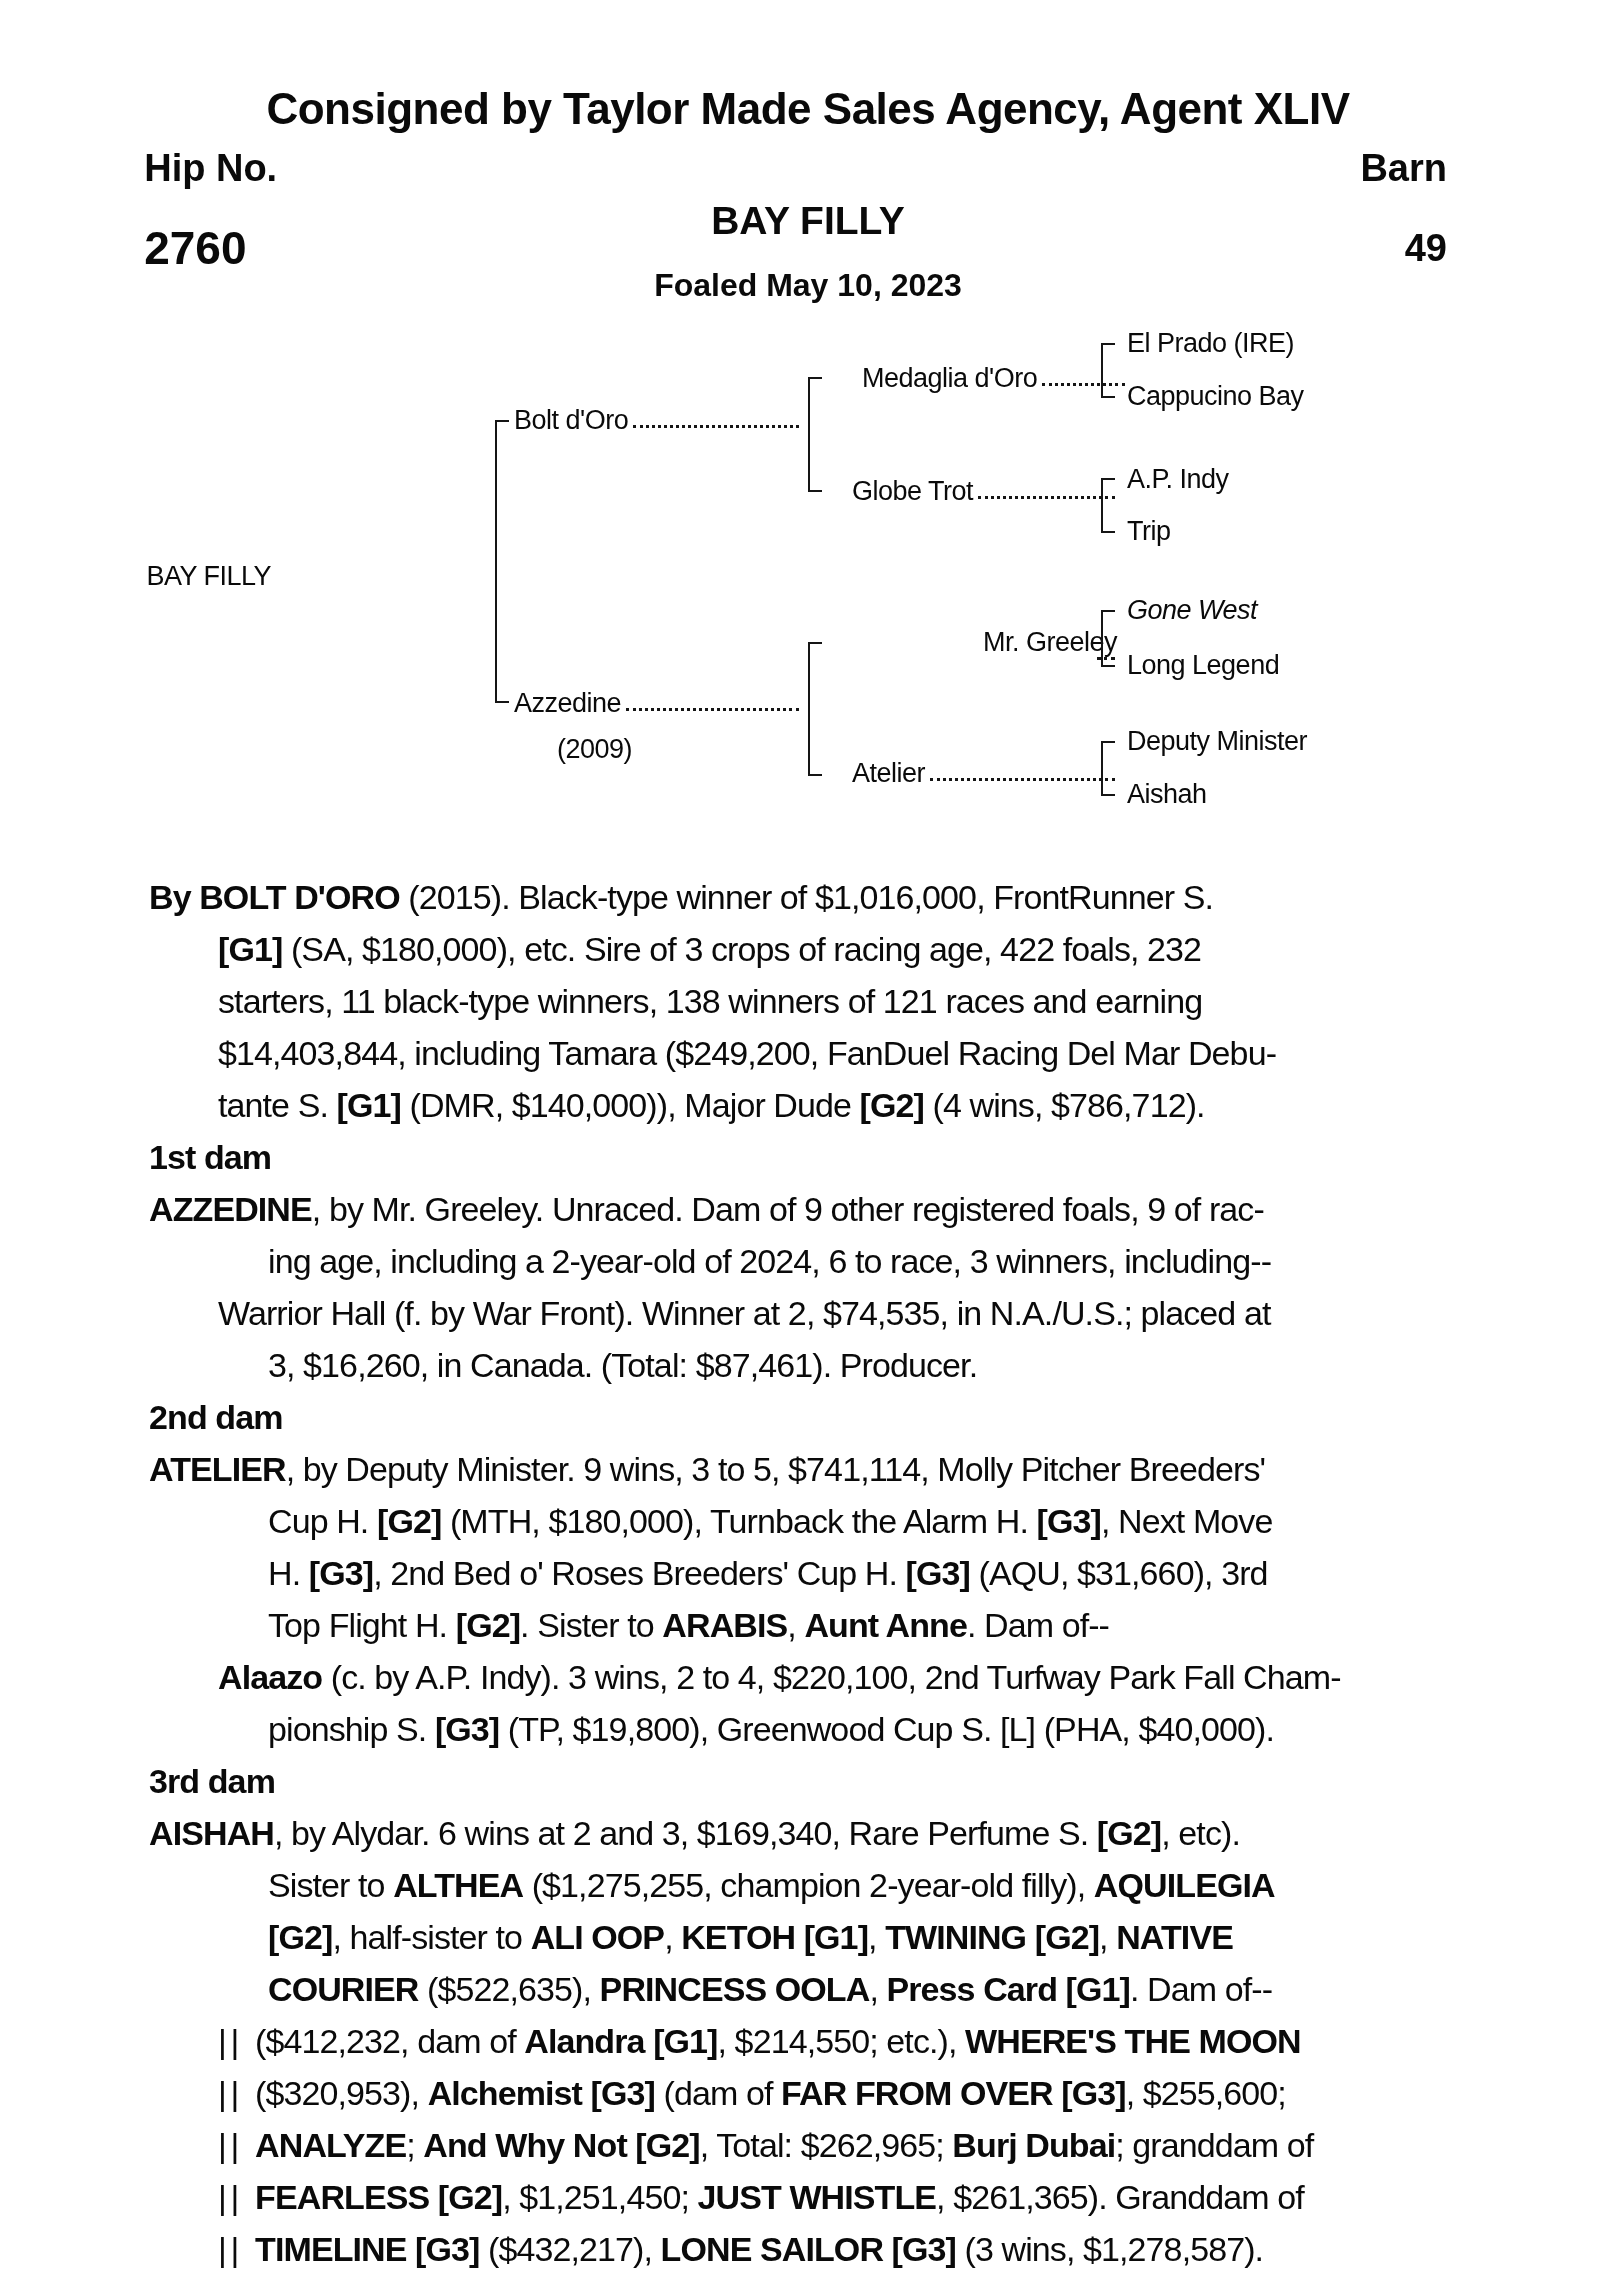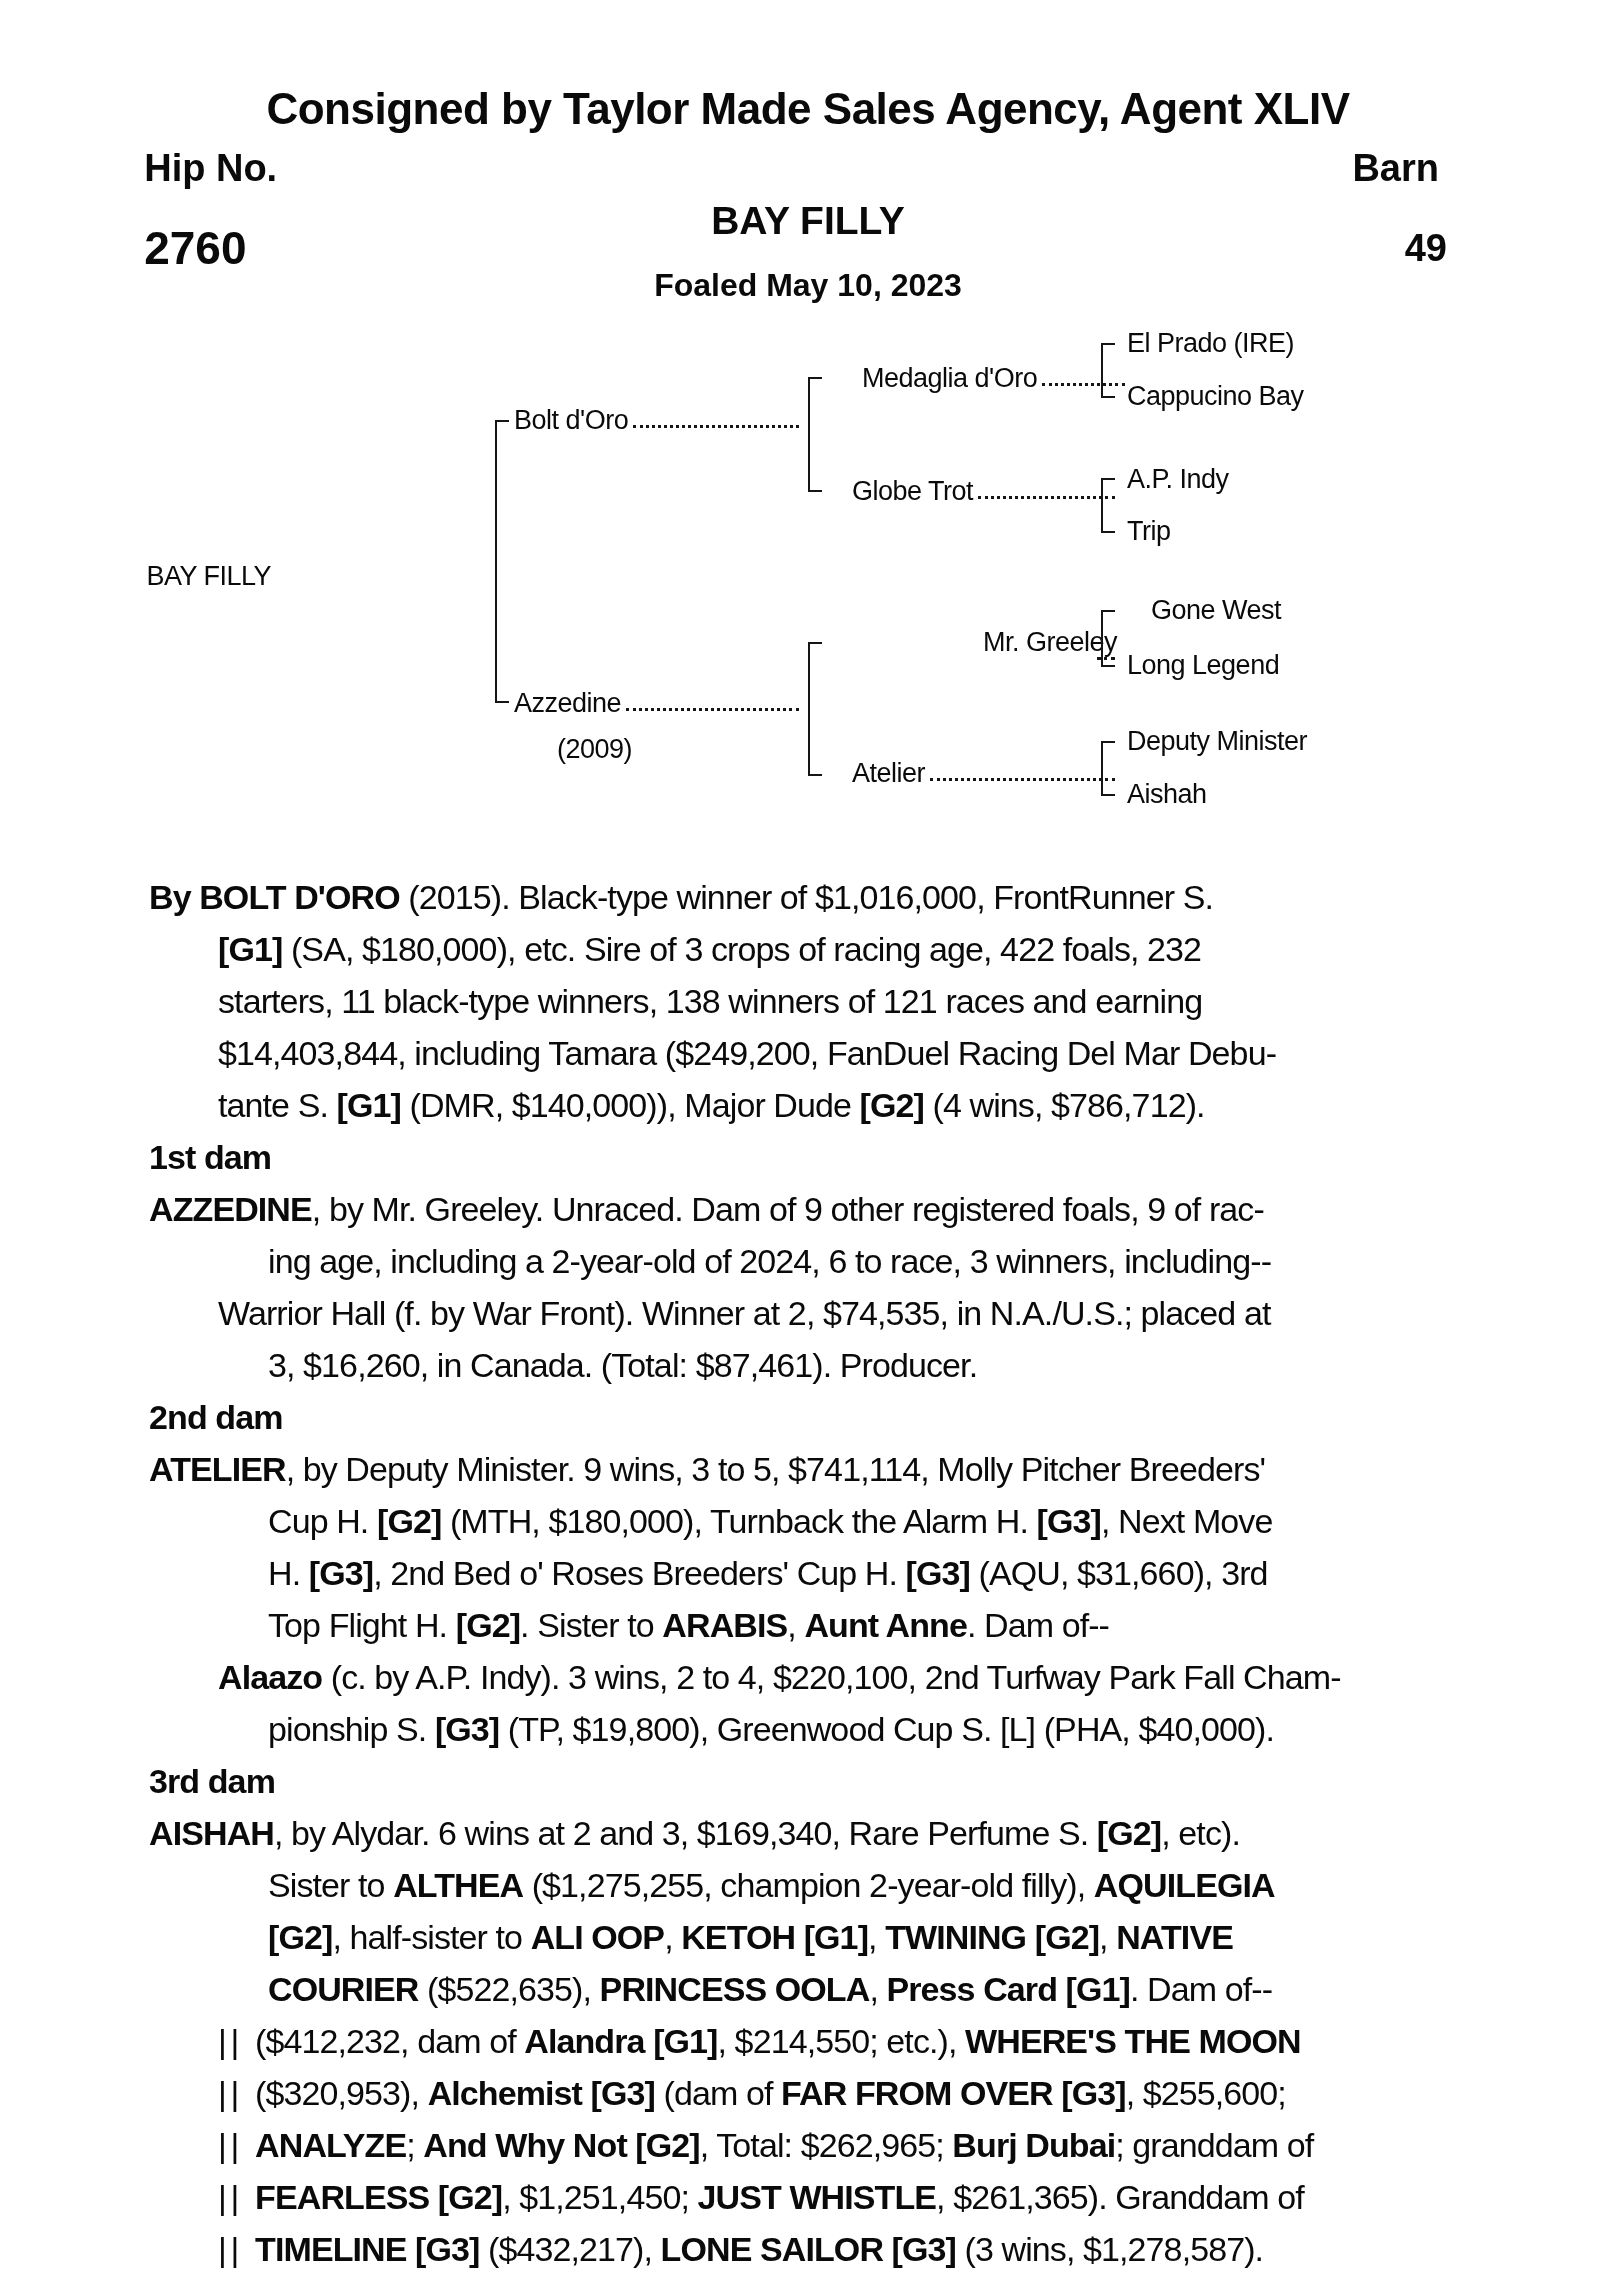--- a/index.html
+++ b/index.html
@@ -9,21 +9,21 @@
     font-family:"Liberation Sans", sans-serif;
   }
   
   .consignor {
     margin-top:87px; text-align:center; font-weight:bold;
     font-size:44px; line-height:44px; letter-spacing:-0.5px; white-space:nowrap;
   }
   .header-row { position:relative; height:197px; }
   .hip-label   { position:absolute; left:9.2px;  top:13.8px;  font-size:38px; font-weight:bold; line-height:46px; }
   .hip-number  { position:absolute; left:9.2px;  top:94px; font-size:46px; font-weight:bold; line-height:46px; }
-  .barn-label  { position:absolute; right:42px; top:13.8px;  font-size:38px; font-weight:bold; line-height:46px; text-align:right; }
+  .barn-label  { position:absolute; right:34px; top:13.8px;  font-size:38px; font-weight:bold; line-height:46px; text-align:right; }
   .barn-number { position:absolute; right:34px; top:94px; font-size:38px; font-weight:bold; line-height:46px; text-align:right; }
   .title       { position:absolute; left:0; right:0; top:67px; text-align:center; font-size:39px; font-weight:bold; line-height:46px; letter-spacing:0; }
   .foaled      { position:absolute; left:0; right:0; top:134px; text-align:center; font-size:32px; font-weight:bold; line-height:41px; }
   
   .tree { position:relative; height:544px; margin-top:-6.9px; font-size:27px; line-height:28.5px; letter-spacing:-0.5px; }
   .tree .name { white-space:nowrap; }
   .abs { position:absolute; }
   .ped-row { position:absolute; display:flex; align-items:flex-end; }
   .leader { flex:1 1 auto; border-bottom:3.2px dotted #151515; margin:0 1.8px 6.4px 4.6px; min-width:18.4px; }
   .bracket { position:absolute; width:13.8px; border-left:2.3px solid #151515; border-top:2.3px solid #151515; border-bottom:2.3px solid #151515; box-sizing:border-box; }
@@ -88,21 +88,21 @@
       </div>
 
     <div class="bracket" style="left:966px;top:22px;height:55px;"></div>
     <div class="bracket" style="left:966px;top:157px;height:55px;"></div>
     <div class="bracket" style="left:966px;top:289px;height:57px;"></div>
     <div class="bracket" style="left:966px;top:420px;height:55px;"></div>
     <span class="abs name" style="left:992px;top:8.3px;">El Prado (IRE)</span>
     <span class="abs name" style="left:992px;top:61px;">Cappucino Bay</span>
     <span class="abs name" style="left:992px;top:144px;">A.P. Indy</span>
     <span class="abs name" style="left:992px;top:196px;">Trip</span>
-    <span class="abs name" style="left:1016px;top:275px;">Gone West</span>
+    <span class="abs name" style="left:992px;top:275px;font-style:italic;">Gone West</span>
     <span class="abs name" style="left:992px;top:330px;">Long Legend</span>
     <span class="abs name" style="left:992px;top:406px;">Deputy Minister</span>
     <span class="abs name" style="left:992px;top:459px;">Aishah</span>
   </div>
 
   <div class="catalog-body">
       <div class="bt-line ind0"><b>By BOLT D'ORO</b><span> (2015). Black-type winner of $1,016,000, FrontRunner S.</span></div>
       <div class="bt-line ind1"><b>[G1]</b><span> (SA, $180,000), etc. Sire of 3 crops of racing age, 422 foals, 232</span></div>
       <div class="bt-line ind1"><span>starters, 11 black-type winners, 138 winners of 121 races and earning</span></div>
       <div class="bt-line ind1"><span>$14,403,844, including Tamara ($249,200, FanDuel Racing Del Mar Debu-</span></div>

